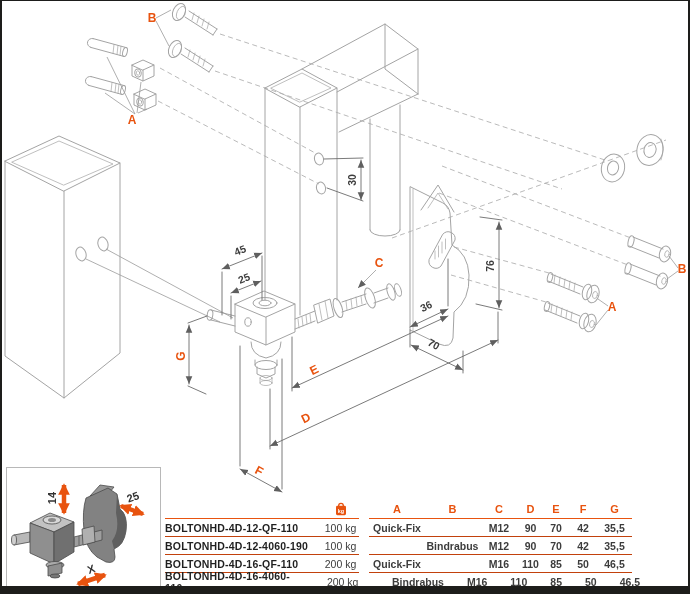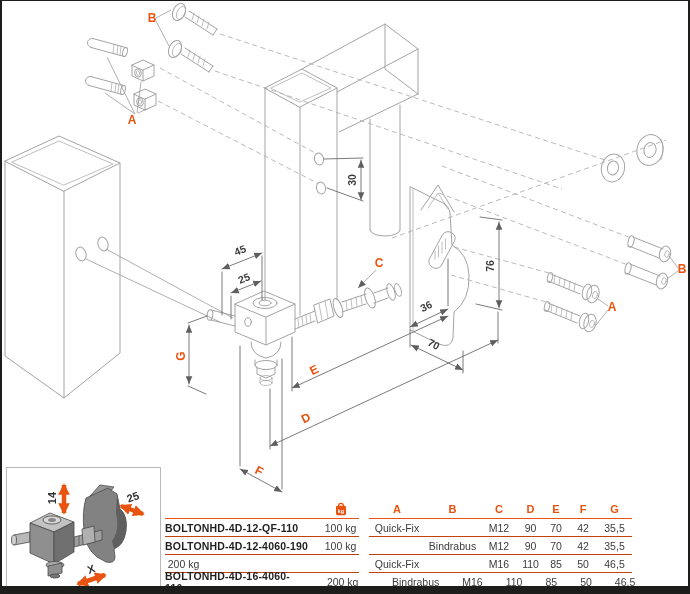--- a/index.html
+++ b/index.html
@@ -27,21 +27,21 @@
   .tsec{position:absolute;top:0;}
   .tsec-left{left:0;width:194px;}
   .tsec-right{left:204px;width:263px;}
   .trow{display:flex;align-items:center;height:17px;border-bottom:1px solid #c2410c;}
   .trow.hdr{height:19px;border-bottom:1.5px solid var(--accent);}
   .trow.last{border-bottom:none;gap:23px;}
   .cell{display:flex;align-items:center;justify-content:center;box-sizing:border-box;}
   .c-name{width:157px;justify-content:flex-start;font-weight:bold;color:#1f1f1f;letter-spacing:.2px;font-size:10.5px;}
   .c-wt{width:37px;color:#3c3c3c;}
   .c-a{width:56px;}.c-b{width:55px;}.c-c{width:38px;}.c-d{width:25px;}.c-e{width:26px;}.c-f{width:28px;}.c-g{width:35px;}
-  .tsec-right .cell{color:#3c3c3c;}
+  .tsec-right .cell{color:#3c3c3c;font-weight:bold;}
   .hdr .cell{color:var(--accent);font-weight:bold;font-size:11px;}
 </style>
 </head>
 <body>
 
 <div class="frame" style="--accent:#e8530f">
 
   <div class="inset-box"></div>
 
   <svg class="draw" width="690" height="594" viewBox="0 0 690 594">
@@ -281,20 +281,21 @@
       </div>
       <div class="trow">
         <span class="cell c-name">BOLTONHD-4D-12-QF-110</span>
         <span class="cell c-wt">100 kg</span>
       </div>
       <div class="trow">
         <span class="cell c-name">BOLTONHD-4D-12-4060-190</span>
         <span class="cell c-wt">100 kg</span>
       </div>
       <div class="trow">
+        <span class="cell c-name">BOLTONHD-4D-16-QF-110</span>
         <span class="cell c-wt">200 kg</span>
       </div>
       <div class="trow last">
         <span class="cell c-name">BOLTONHD-4D-16-4060-110</span>
         <span class="cell c-wt">200 kg</span>
       </div>
     </div>
 
     <div class="tsec tsec-right">
       <div class="trow hdr">

